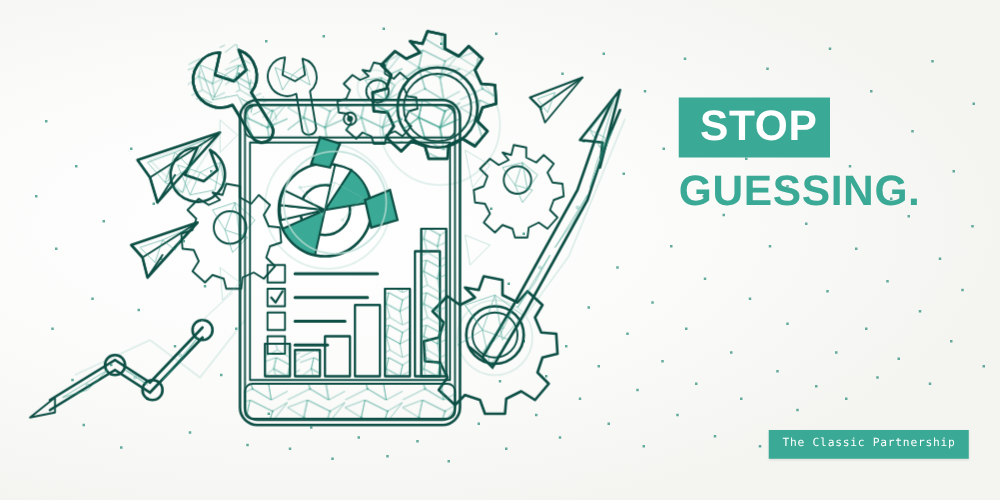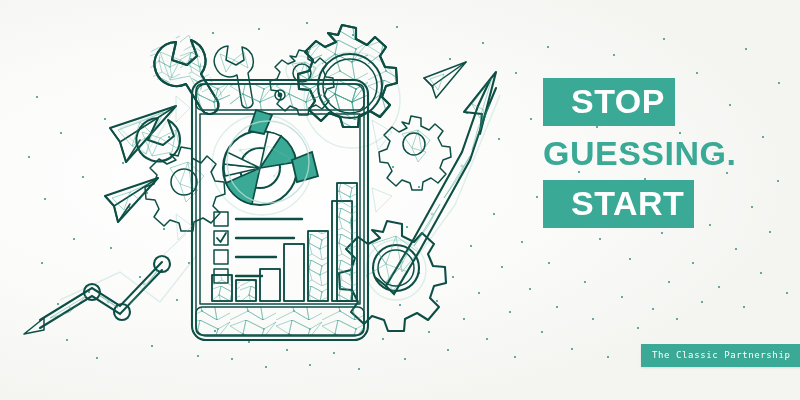--- a/index.html
+++ b/index.html
@@ -54,26 +54,26 @@
     font-size: 34px;
     letter-spacing: 0.5px;
     line-height: 1.06;
   }
   .hl-plain {
     color: #3aa995;
   }
   .hl-boxed {
     color: #ffffff;
     background: #3aa995;
-    padding: 5px 10px 7px 28px;
+    padding: 5px 10px 7px 17px;
   }
   
   #logo-badge {
     position: absolute;
-    left: 641px;
+    left: 615px;
     top: 344px;
     background: #3aa995;
     padding: 6px 11px 7px 11px;
     box-shadow: 0 1px 2px rgba(0,0,0,0.10);
   }
   #logo-badge .logo-text {
     font-family: "DejaVu Sans Mono", "Liberation Mono", monospace;
     font-size: 9px;
     letter-spacing: 0.6px;
     color: #ffffff;
@@ -556,22 +556,19 @@
     </g>
   </svg>
 
   <div id="headline-block">
     <div class="hl-row">
       <span class="hl-text hl-boxed">STOP</span>
     </div>
     <div class="hl-row">
       <span class="hl-text hl-plain">GUESSING.</span>
     </div>
-    <div class="hl-row">
-      <span class="hl-text hl-boxed">START</span>
-    </div>
   </div>
 
   <div id="logo-badge">
     <span class="logo-text">The Classic Partnership</span>
   </div>
 
 </div>
 
 </body></html>

